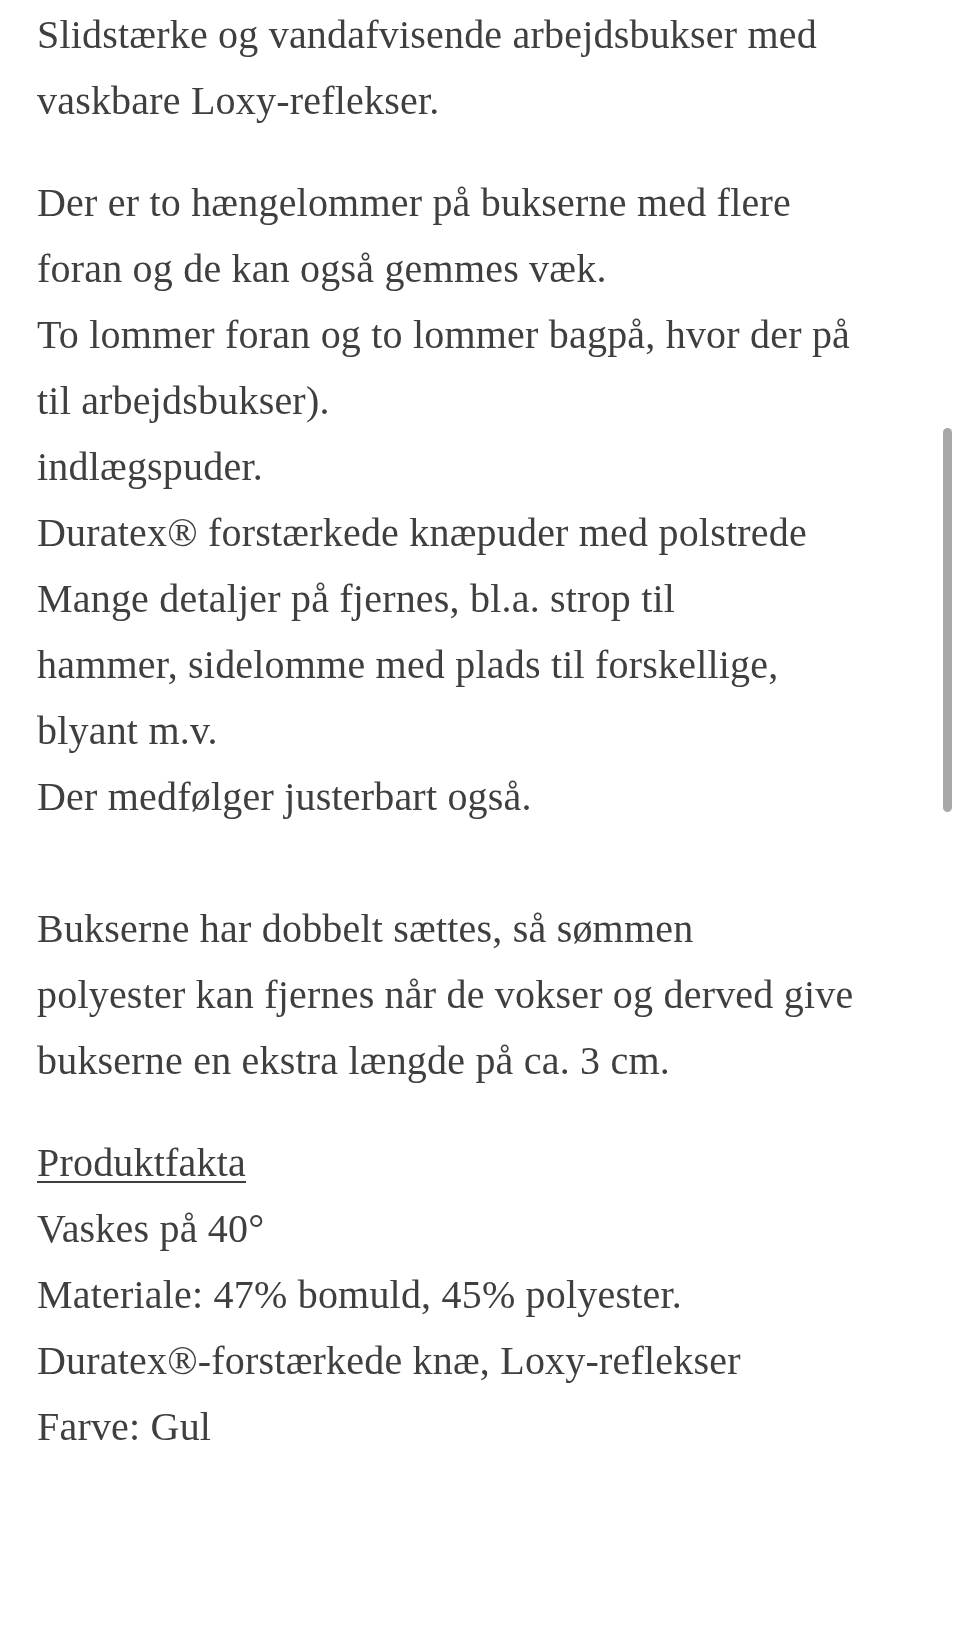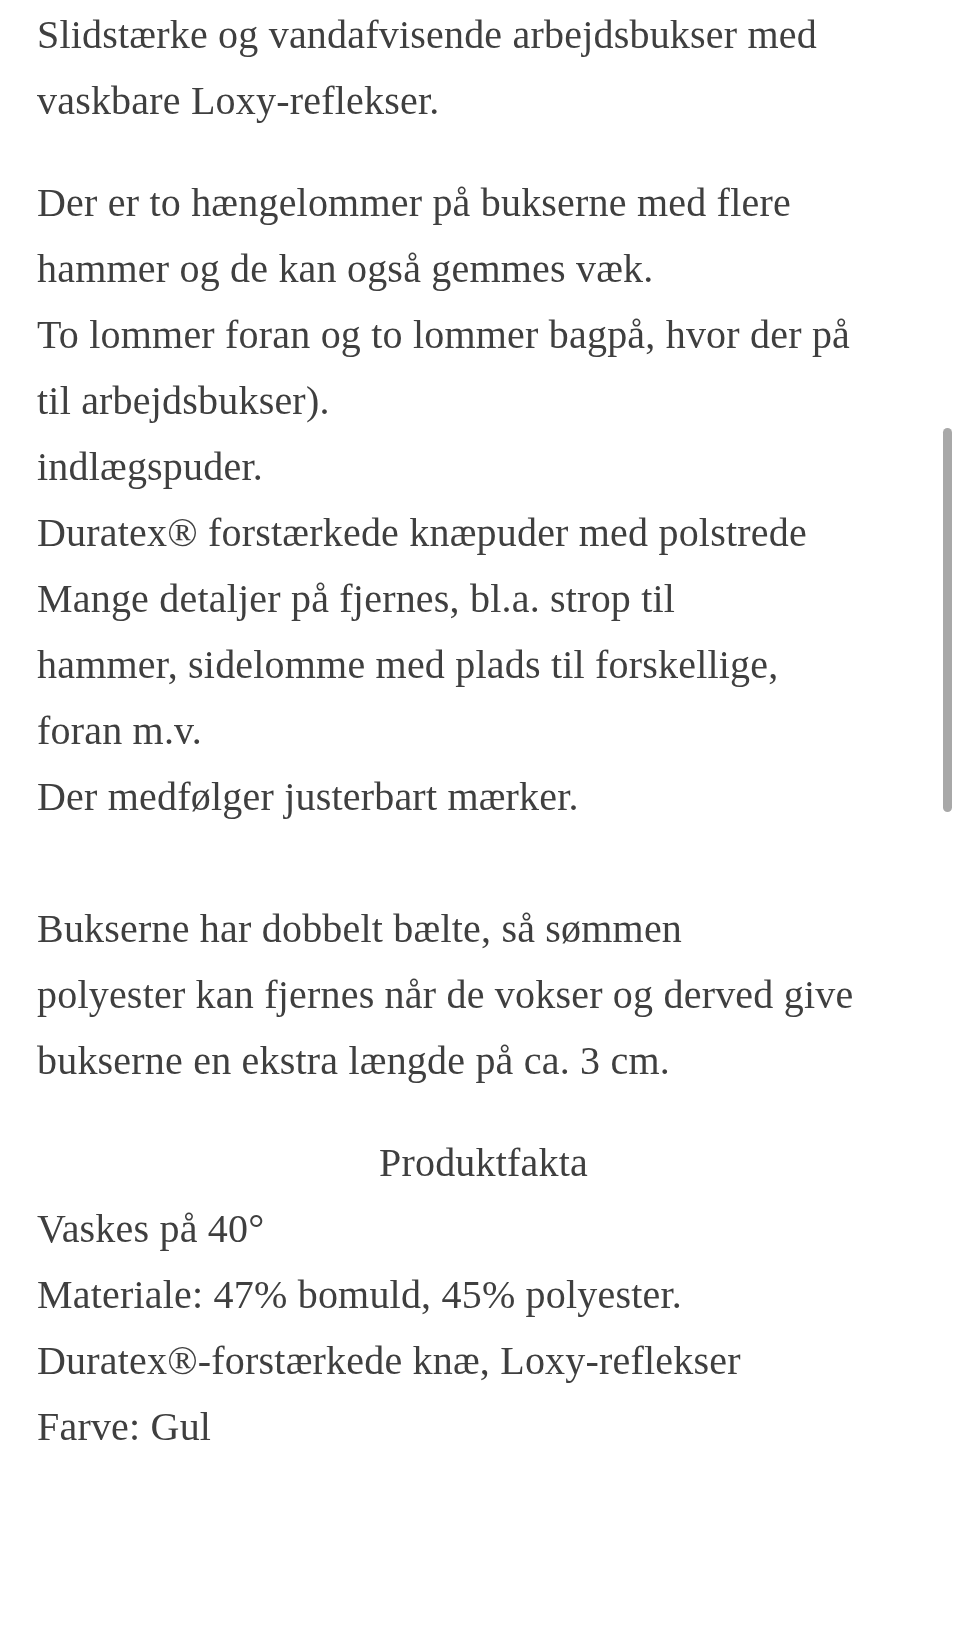--- a/index.html
+++ b/index.html
@@ -21,23 +21,23 @@
     letter-spacing: 0.2px;
   }
   .para { margin: 0 0 36px 0; }
   .para-facts { margin-top: 12px; }
   .line {
     display: block;
     min-height: 66px;
     white-space: nowrap;
   }
   .underline {
+    text-decoration: underline;
     text-decoration-thickness: 2px;
     text-underline-offset: 5px;
-    text-align: center;
   }
   .scrollbar-thumb {
     position: absolute;
     left: 943px;
     top: 428px;
     width: 9px;
     height: 384px;
     border-radius: 5px;
     background: #a8a8a8;
   }
@@ -47,31 +47,31 @@
 
 <main class="description">
 
   <p class="para">
     <span class="line">Slidstærke og vandafvisende arbejdsbukser med</span>
     <span class="line">vaskbare Loxy-reflekser.</span>
   </p>
 
   <p class="para">
     <span class="line">Der er to hængelommer på bukserne med flere</span>
-    <span class="line">hammer og de kan også gemmes væk.</span>
+    <span class="line">foran og de kan også gemmes væk.</span>
     <span class="line">To lommer foran og to lommer bagpå, hvor der på</span>
     <span class="line">til arbejdsbukser).</span>
     <span class="line">indlægspuder.</span>
     <span class="line">Duratex® forstærkede knæpuder med polstrede</span>
     <span class="line">Mange detaljer på fjernes, bl.a. strop til</span>
     <span class="line">hammer, sidelomme med plads til forskellige,</span>
-    <span class="line">foran m.v.</span>
-    <span class="line">Der medfølger justerbart mærker.</span>
+    <span class="line">blyant m.v.</span>
+    <span class="line">Der medfølger justerbart også.</span>
     <span class="line"></span>
-    <span class="line">Bukserne har dobbelt bælte, så sømmen</span>
+    <span class="line">Bukserne har dobbelt sættes, så sømmen</span>
     <span class="line">polyester kan fjernes når de vokser og derved give</span>
     <span class="line">bukserne en ekstra længde på ca. 3 cm.</span>
   </p>
 
   <p class="para para-facts">
     <span class="line underline">Produktfakta</span>
     <span class="line">Vaskes på 40°</span>
     <span class="line">Materiale: 47% bomuld, 45% polyester.</span>
     <span class="line">Duratex®-forstærkede knæ, Loxy-reflekser</span>
     <span class="line">Farve: Gul</span>

